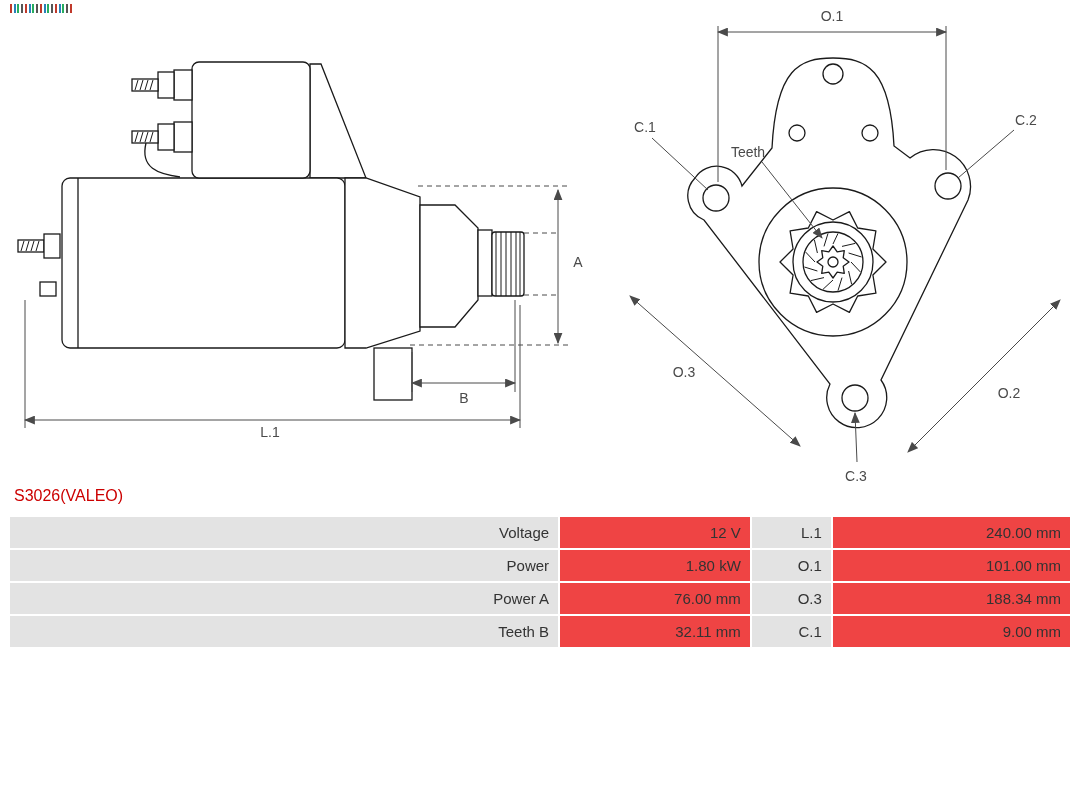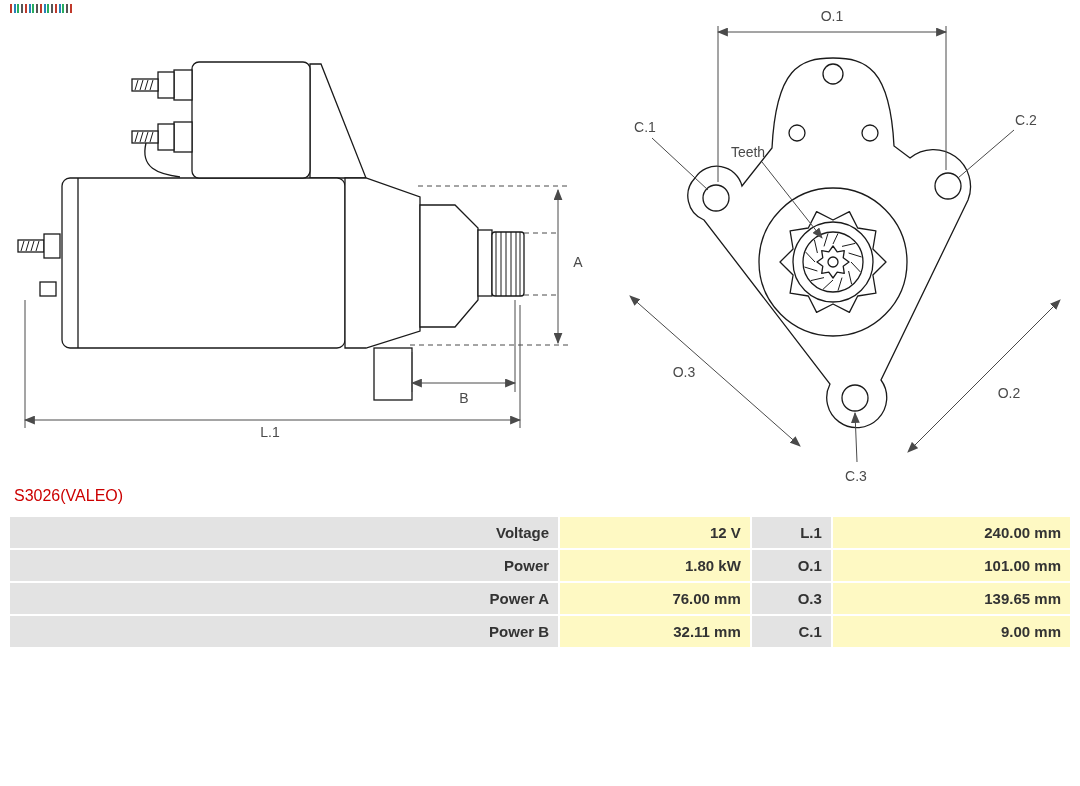--- a/index.html
+++ b/index.html
@@ -4,25 +4,25 @@
 <style>
   html,body{margin:0;padding:0;background:#fff;}
   .page{position:relative;width:1080px;height:786px;background:#fff;overflow:hidden;
         font-family:"Liberation Sans",sans-serif;color:#333;}
   .logo{position:absolute;top:4px;left:10px;width:62px;height:9px;
         background:repeating-linear-gradient(90deg,#c0392b 0 2px,#fff 2px 4px,#2980b9 4px 6px,
         #fff 6px 7px,#27ae60 7px 9px,#fff 9px 11px,#555 11px 13px,#fff 13px 15px);}
   .drawing{position:absolute;top:0;left:0;}
   .part-number{position:absolute;top:487px;left:14px;font-size:16px;color:#cc0000;}
   table.spec{position:absolute;top:515px;left:8px;width:1064px;border-collapse:separate;
-             border-spacing:2px;table-layout:fixed;font-weight:bold;}
+             border-spacing:2px;table-layout:fixed;}
   table.spec td{height:31px;font-size:15px;text-align:right;padding:0 9px 0 4px;
                 vertical-align:middle;white-space:nowrap;overflow:hidden;}
   td.lbl{background:#e3e3e3;color:#333;}
-  td.val{background:#fef9c3;color:#333;}
+  td.val{background:#ef4444;color:#333;}
   
   .ln{fill:none;stroke:#1a1a1a;stroke-width:1.3;}
   .fw{fill:#ffffff;stroke:#1a1a1a;stroke-width:1.3;}
   .dim{fill:none;stroke:#4a4a4a;stroke-width:1;}
   .dash{stroke-dasharray:5 4;}
   .hl{stroke:#1a1a1a;stroke-width:1;}
   text.dlab{font-family:"Liberation Sans",sans-serif;font-size:14px;fill:#4a4a4a;stroke:none;}
 </style>
 </head>
 <body>
@@ -200,24 +200,24 @@
       <tr>
         <td class="lbl">Power</td>
         <td class="val">1.80 kW</td>
         <td class="lbl">O.1</td>
         <td class="val">101.00 mm</td>
       </tr>
       <tr>
         <td class="lbl">Power A</td>
         <td class="val">76.00 mm</td>
         <td class="lbl">O.3</td>
-        <td class="val">139.65 mm</td>
-      </tr>
-      <tr>
-        <td class="lbl">Power B</td>
+        <td class="val">188.34 mm</td>
+      </tr>
+      <tr>
+        <td class="lbl">Teeth B</td>
         <td class="val">32.11 mm</td>
         <td class="lbl">C.1</td>
         <td class="val">9.00 mm</td>
       </tr>
     </tbody>
   </table>
 
 </div>
 
 </body></html>

